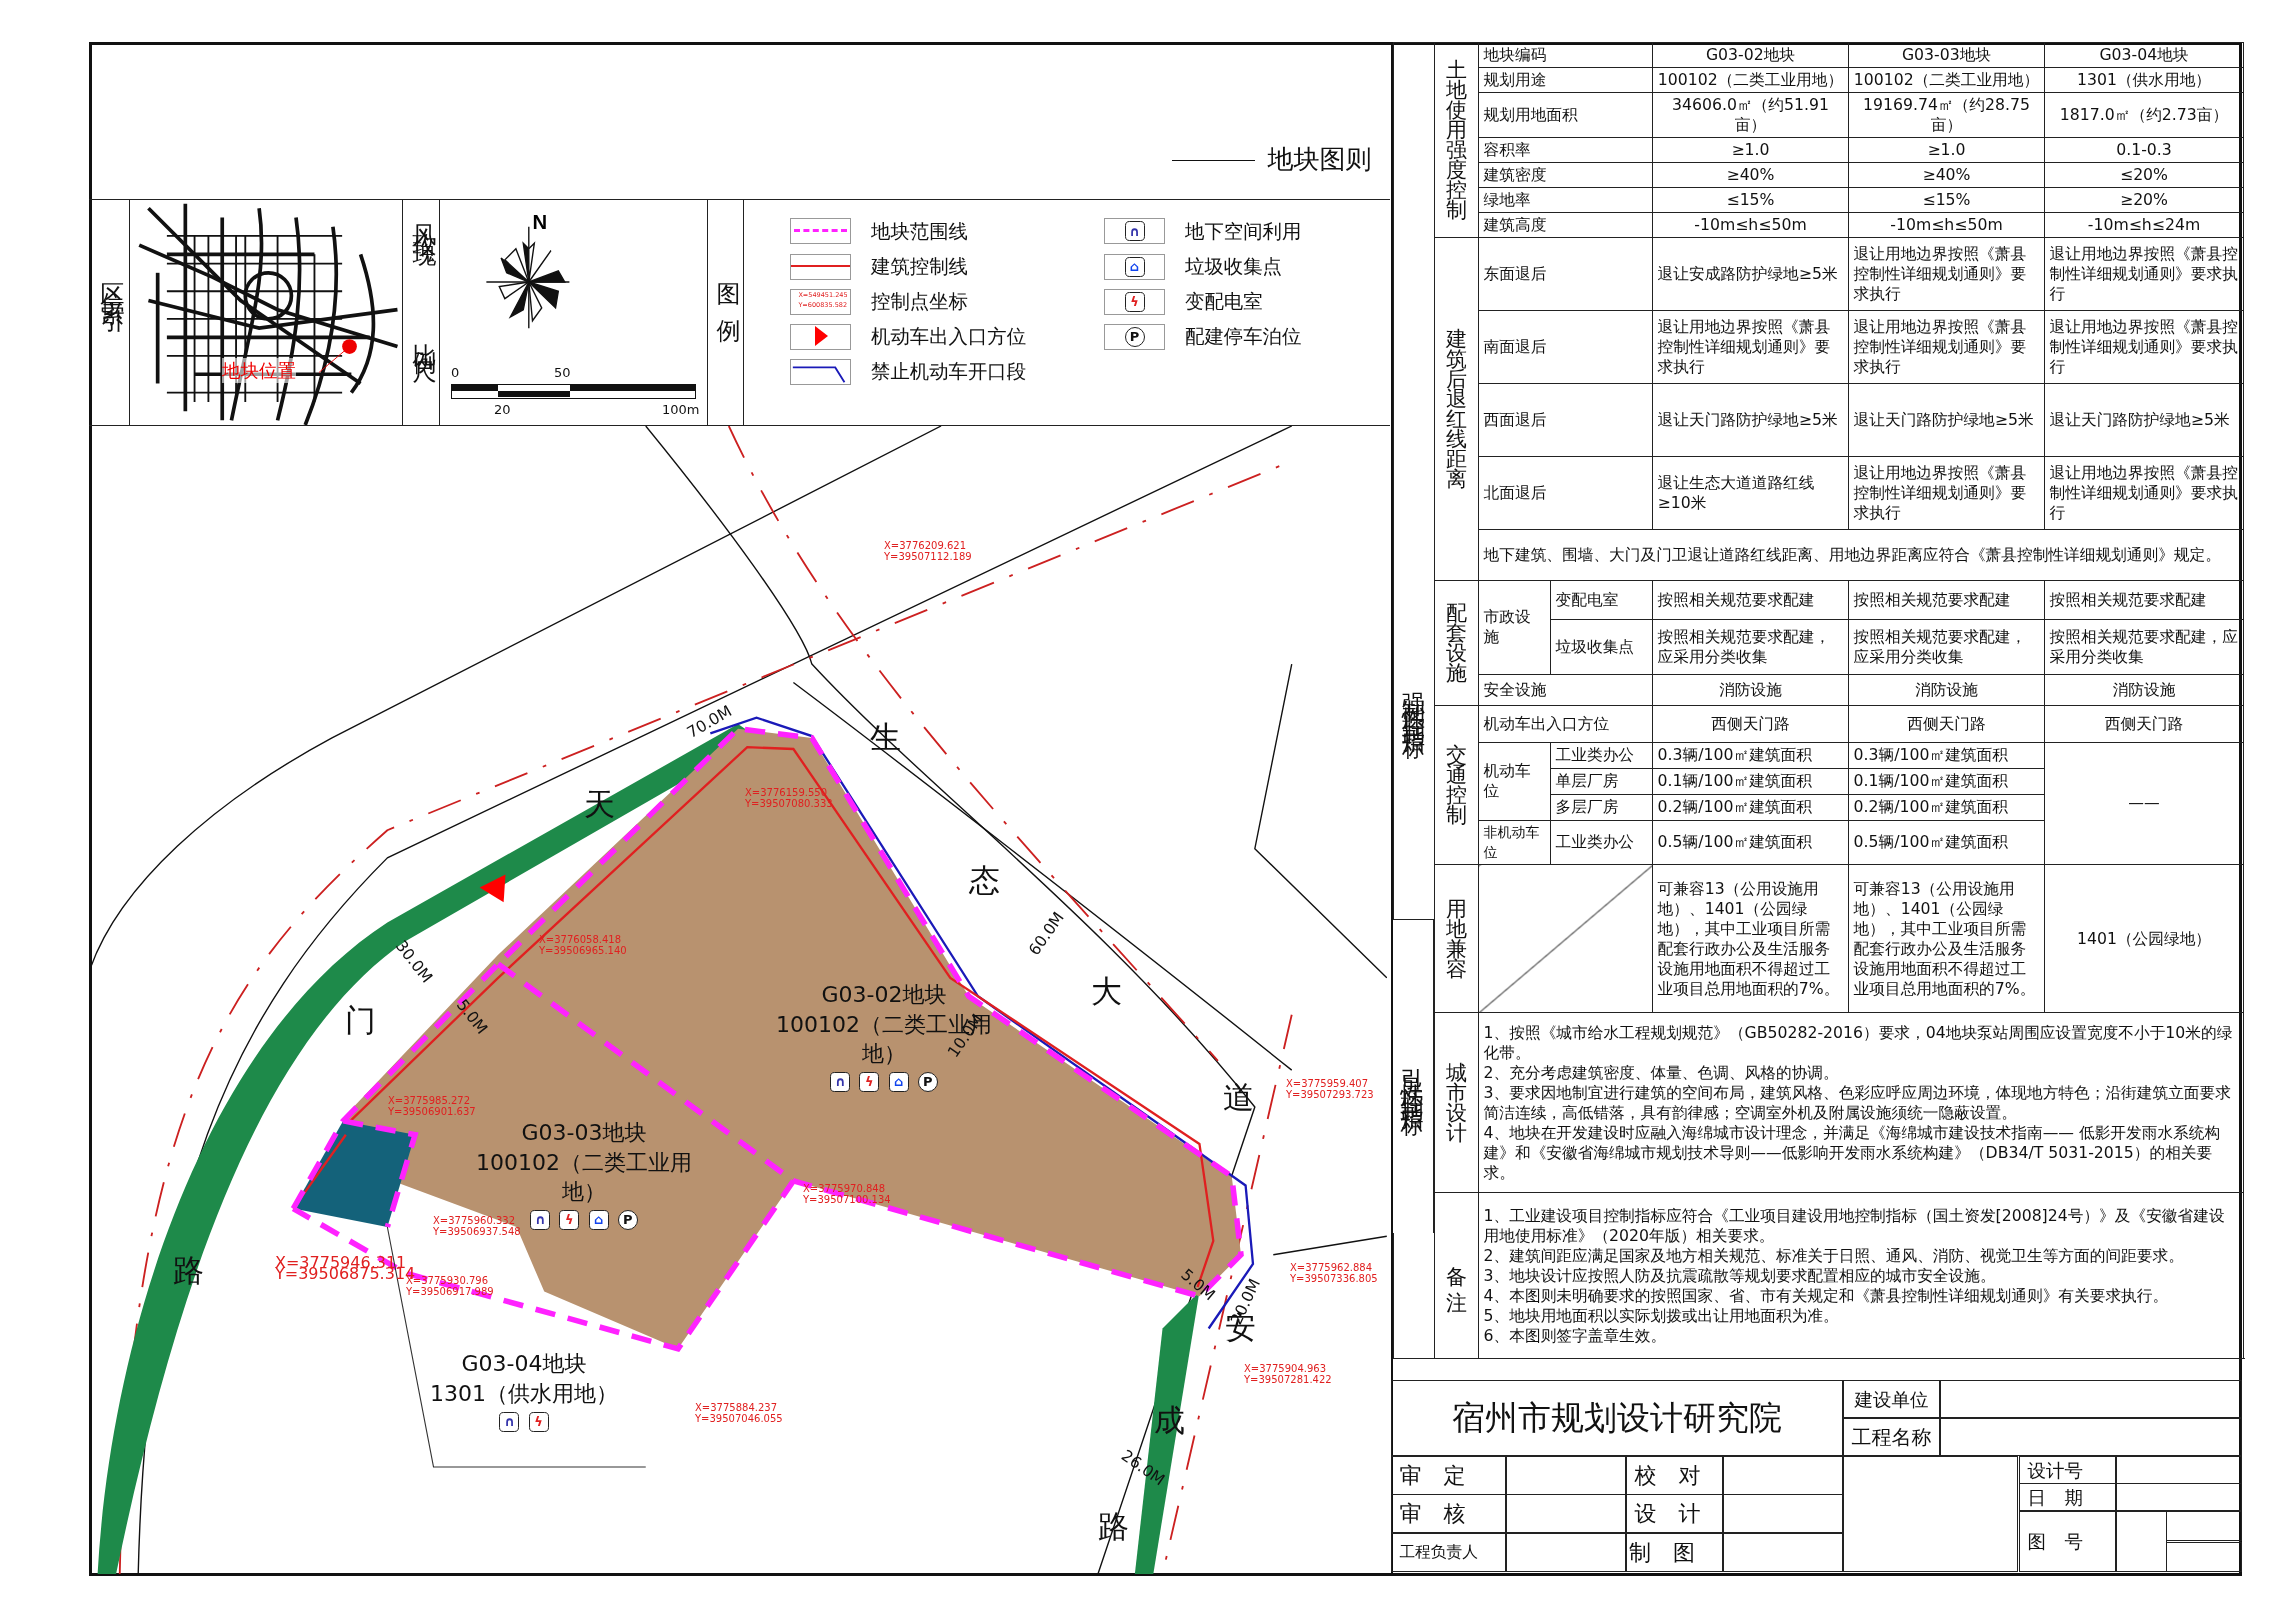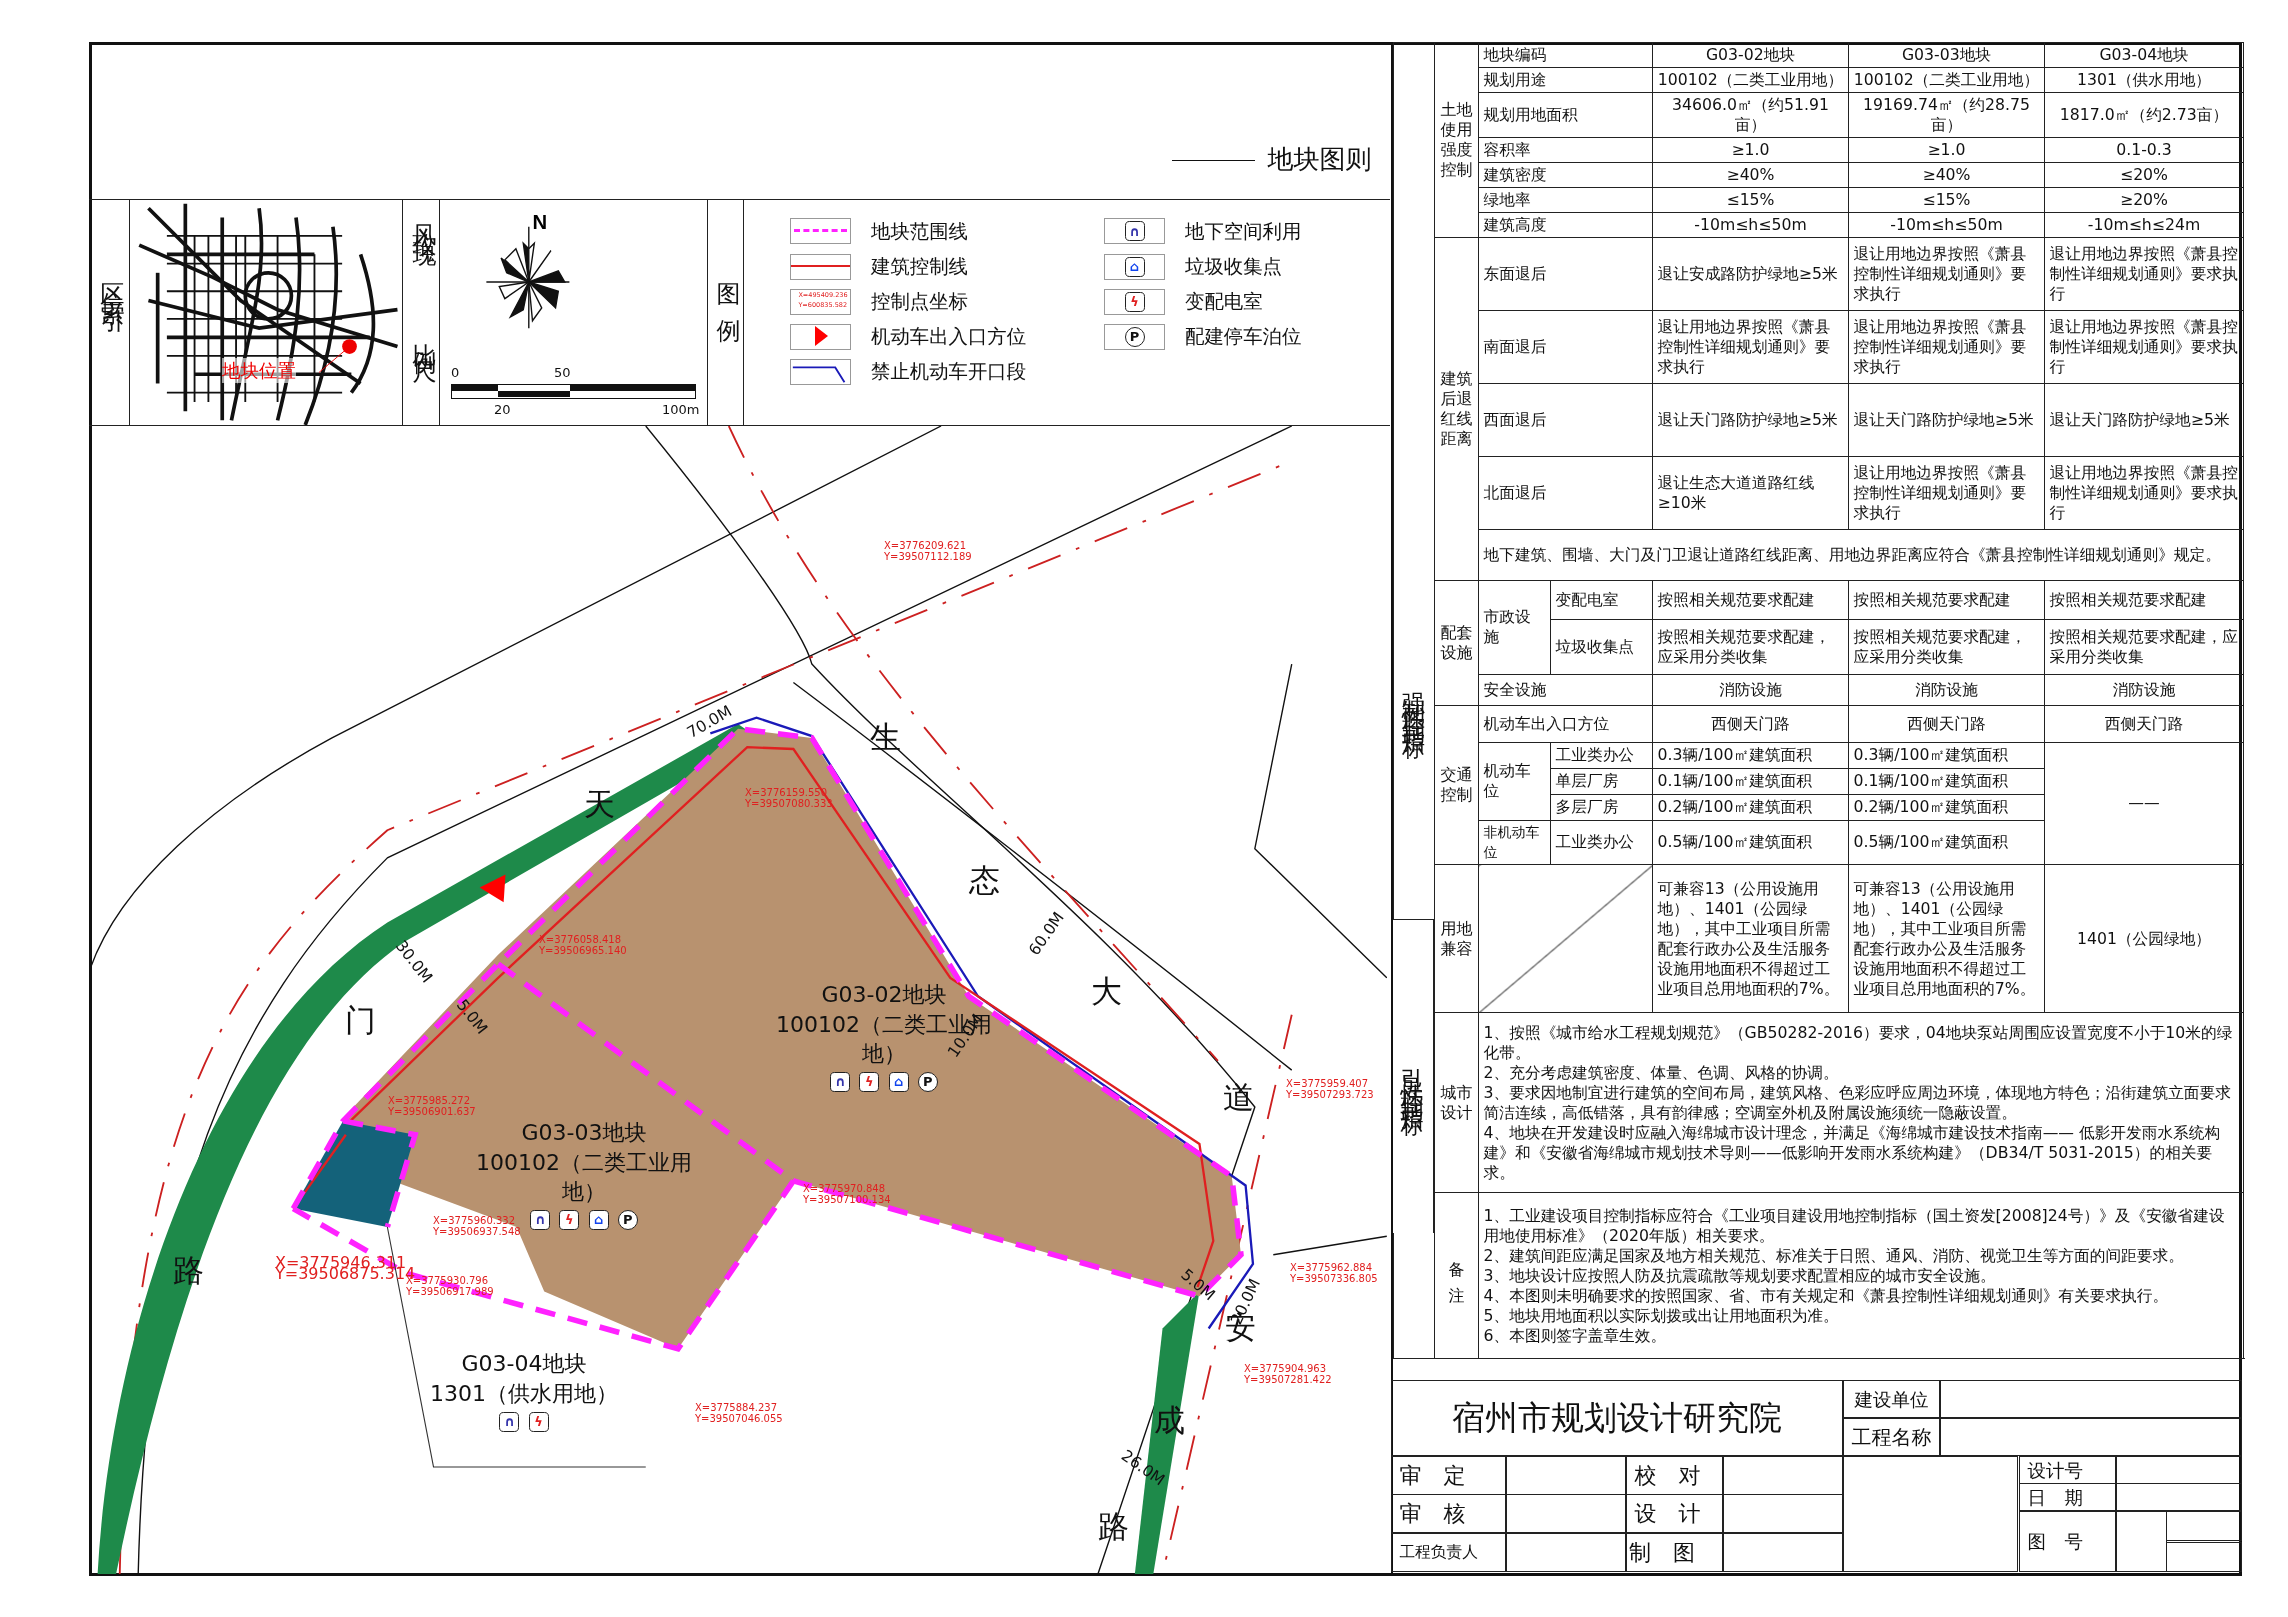--- a/index.html
+++ b/index.html
@@ -17,21 +17,21 @@
   .legend-swatch{width:61px;height:26px;border:0.9px solid #999;margin-right:20px;position:relative;box-sizing:border-box;background:#fff;}
   .fac-icon{display:inline-flex;align-items:center;justify-content:center;width:20px;height:20px;border:1.8px solid #222;border-radius:4.6px;font-size:13px;font-weight:bold;box-sizing:border-box;background:#fff;}
   .fac-p{border-radius:50%;}
   
   .map{position:absolute;left:90px;top:426px;width:1297px;height:1148px;overflow:hidden;}
   
   .panel{position:absolute;left:1391px;top:42px;width:851px;height:1534px;border-left:2.8px solid #111;}
   table.ctrl{border-collapse:collapse;width:849px;table-layout:fixed;font-size:15.7px;}
   table.ctrl td{border:1.4px solid #222;padding:1.8px 4.6px;vertical-align:middle;line-height:20px;}
   .c{text-align:center;}
-  .big{font-size:16px;text-align:center;line-height:26px;}
+  .big{font-size:21px;text-align:center;line-height:26px;}
   .vert-big{font-size:23px;text-align:center;line-height:37px;}
   .notes{font-size:15.7px;line-height:21px;}
   .tb{position:absolute;left:1391px;top:1380px;width:851px;height:197px;}
   .tbc{position:absolute;border:1.4px solid #222;box-sizing:border-box;display:flex;align-items:center;}
 </style>
 </head>
 <body>
 
 <div class="frame"></div>
 
@@ -113,21 +113,21 @@
       <span>地块范围线</span>
     </div>
     <div class="legend-item" style="left:46px;top:54px;">
       <span class="legend-swatch">
           <span style="position:absolute;left:0;right:0;top:10px;border-top:2.8px solid #e02020;"></span>
         </span>
       <span>建筑控制线</span>
     </div>
     <div class="legend-item" style="left:46px;top:89px;">
       <span class="legend-swatch" style="font-size:6.5px;color:#e02020;line-height:10px;padding-left:7.4px;">
-        <span>X=495409.236</span><br><span>Y=600835.582</span>
+        <span>X=549451.245</span><br><span>Y=600835.582</span>
       </span>
       <span>控制点坐标</span>
     </div>
     <div class="legend-item" style="left:46px;top:124px;">
       <span class="legend-swatch">
           <span style="position:absolute;left:24px;top:1.8px;width:0;height:0;border-top:10px solid transparent;border-bottom:10px solid transparent;border-left:13px solid #f00;"></span>
         </span>
       <span>机动车出入口方位</span>
     </div>
     <div class="legend-item" style="left:46px;top:159px;">

